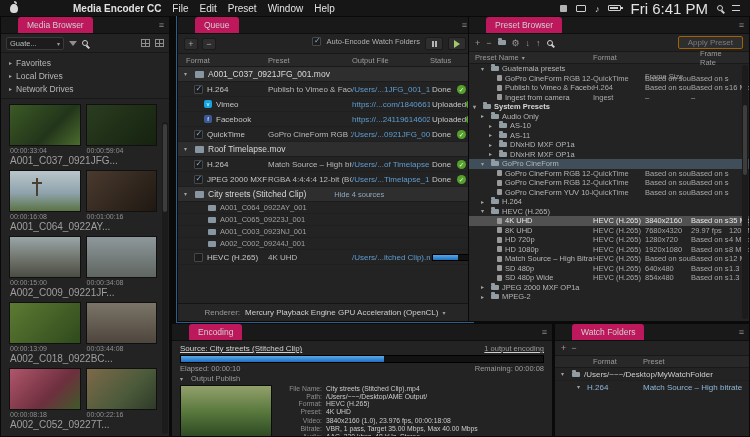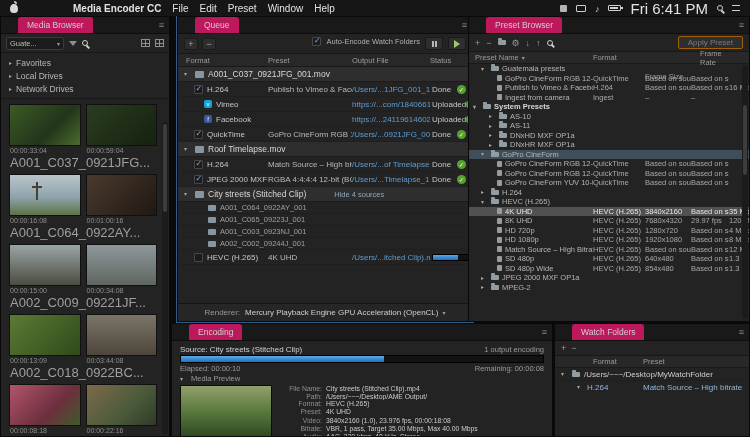--- a/index.html
+++ b/index.html
@@ -51,21 +51,21 @@
   .funnel { width:0; height:0; border-left:4px solid transparent; border-right:4px solid transparent; border-top:5px solid #8f8f8f; }
   .gridico { width:9px; height:8px; border:1px solid #8f8f8f; position:relative; }
   .gridico::before { content:""; position:absolute; left:0; right:0; top:3px; height:1px; background:#8f8f8f; }
   .gridico::after { content:""; position:absolute; top:0; bottom:0; left:3px; width:1px; background:#8f8f8f; }
   .mb-tree { padding:3px 0 3px; border-bottom:1px solid #181818; }
   .tree-row { height:13px; display:flex; align-items:center; padding-left:8px; font-size:8.5px; color:#b8b8b8; }
   .mb-grid { padding:5px 12px 0 8px; display:flex; flex-direction:column; }
   .mb-cliprow { display:grid; grid-template-columns:1fr 1fr; column-gap:5px; }
   .thumb { height:42px; border:1px solid #101010; position:relative; overflow:hidden; }
   .tc { font-size:7px; color:#8f8f8f; padding:1px 0 0 1px; }
-  .mb-name { grid-column:1 / 3; font-size:13px; color:#9f9f9f; padding:1px 0 4px 1px; white-space:nowrap; overflow:hidden; }
+  .mb-name { grid-column:1 / 3; font-size:10px; color:#9f9f9f; padding:1px 0 4px 1px; white-space:nowrap; overflow:hidden; }
   .g1 { background:linear-gradient(135deg,#3c5a26,#22351a 60%,#4c6b2e); }
   .g2 { background:linear-gradient(135deg,#2a3d20,#15220f); }
   .g3 { background:linear-gradient(180deg,#b9c5ca,#8fa3ad 55%,#5b7345); }
   .g4 { background:linear-gradient(135deg,#4a3a2e,#1f1812); }
   .g5 { background:linear-gradient(180deg,#9aa5a8,#6b6f66 60%,#4a4d42); }
   .g6 { background:linear-gradient(180deg,#8e979b,#5f6660); }
   .g7 { background:linear-gradient(135deg,#5d7a33,#2f4a1c); }
   .g8 { background:linear-gradient(180deg,#7b7468,#4e463c); }
   .g9 { background:linear-gradient(135deg,#b0566b,#6e2f3e 60%,#3f5a2a); }
   .g10 { background:linear-gradient(135deg,#7d6a4a,#4a5a3a 60%,#2f3a28); }
@@ -117,21 +117,21 @@
   .f2 { flex:0 0 52px; } .f3 { flex:0 0 46px; } .f4 { flex:0 0 38px; } .f5 { flex:1; }
   .sec .pr-name { color:#dadada; font-weight:bold; }
   .sel-blue { background:#3f4e59; }
   .sel-gray { background:#515151; } .sel-gray .pr-name, .sel-gray .pr-c { color:#e6e6e6; }
   .pb-scroll { position:absolute; right:1px; top:48px; bottom:2px; width:6px; background:#1b1b1b; border-radius:3px; }
   .pb-scroll i { position:absolute; top:40px; left:1px; width:4px; height:70px; background:#3d3d3d; border-radius:2px; }
 
   
   .panel-encoding { left:171px; top:323px; width:382px; height:114px; }
   .enc-body { padding:3px 8px 0; }
-  .enc-row1 { display:flex; justify-content:space-between; align-items:center; font-size:8px; color:#d2d2d2; height:10px; }
+  .enc-row1 { display:flex; justify-content:space-between; align-items:flex-start; font-size:8px; color:#d2d2d2; height:10px;text-decoration:underline; }
   .enc-row1 .right { color:#9a9a9a; font-size:7.5px; }
   .enc-bar { height:8px; background:#121212; border:1px solid #000; margin-top:1px; }
   .enc-bar i { display:block; height:100%; background:linear-gradient(180deg,#5aa9e8,#1f6fc0); }
   .enc-row2 { display:flex; justify-content:space-between; font-size:7.5px; color:#9a9a9a; margin-top:1px; height:9px; }
   .enc-prev-label { display:flex; gap:4px; align-items:center; font-size:7.5px; color:#9a9a9a; margin-top:1px; height:9px; }
   .enc-main { display:flex; gap:10px; margin-top:2px; }
   .enc-thumb { width:92px; height:52px; border:1px solid #0c0c0c; background:linear-gradient(180deg,#93a06b,#5a7a3e 50%,#2f4a24); flex:none; }
   .enc-fields { flex:1; font-size:6.8px; line-height:7.6px; }
   .fr { display:flex; }
   .fr.gap { margin-top:2px; }
@@ -481,20 +481,27 @@
         <div class="pr-c f5"></div>
       </div>
     <div class="pr-row sec">
         <div class="pr-name" style="padding-left:4px">
           <span class="tri-d"></span>
           <span class="ico-folder"></span>
           <span>System Presets</span>
         </div>
       </div>
     <div class="pr-row">
+        <div class="pr-name" style="padding-left:12px">
+          <span class="tri-r"></span>
+          <span class="ico-folder"></span>
+          <span>Audio Only</span>
+        </div>
+      </div>
+    <div class="pr-row">
         <div class="pr-name" style="padding-left:20px">
           <span class="tri-r"></span>
           <span class="ico-folder"></span>
           <span>AS-10</span>
         </div>
       </div>
     <div class="pr-row">
         <div class="pr-name" style="padding-left:20px">
           <span class="tri-r"></span>
           <span class="ico-folder"></span>
@@ -668,21 +675,21 @@
     </div>
     <div class="enc-bar">
         <i style="width: 56%;"></i>
       </div>
     <div class="enc-row2">
       <span>Elapsed: 00:00:10</span>
       <span>Remaining: 00:00:08</span>
     </div>
     <div class="enc-prev-label">
       <span class="tri-d"></span>
-      <span>Media Preview</span>
+      <span>Output Publish</span>
     </div>
     <div class="enc-main">
       <div class="enc-thumb"></div>
       <div class="enc-fields">
         <div class="fr">
             <span class="fl">File Name:</span>
             <span class="fv">City streets (Stitched Clip).mp4</span>
           </div>
         <div class="fr">
             <span class="fl">Path:</span>

